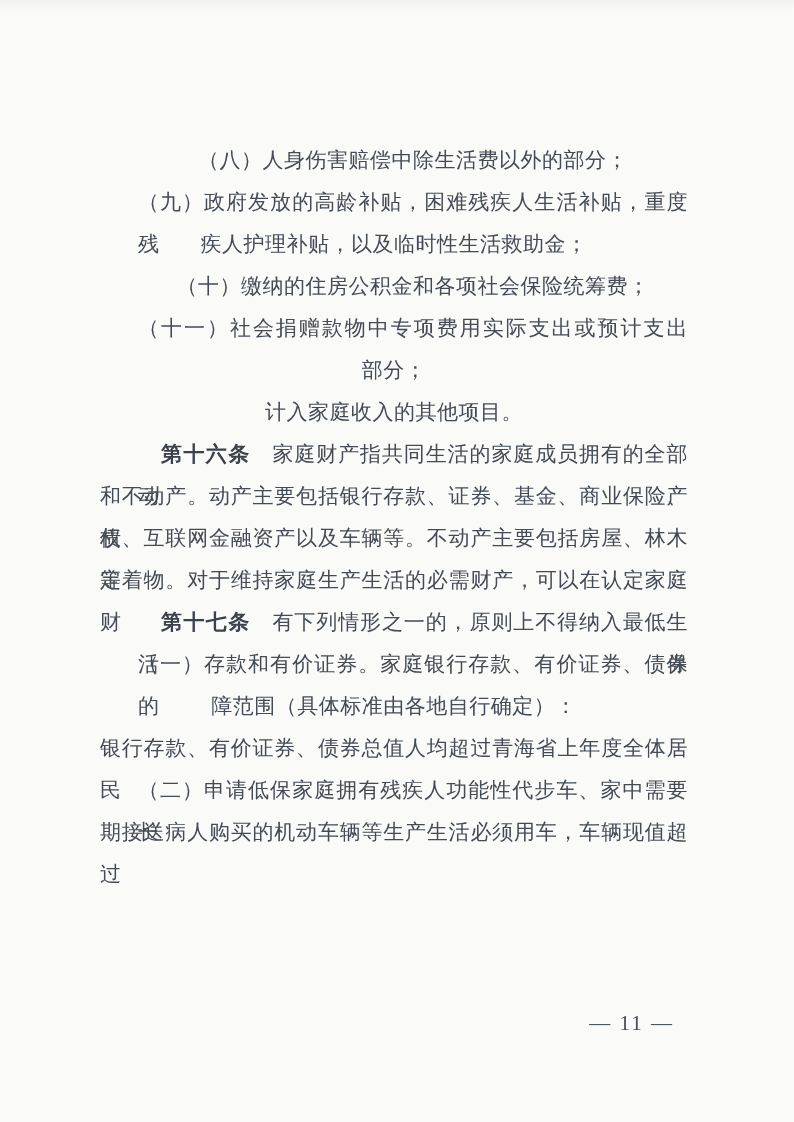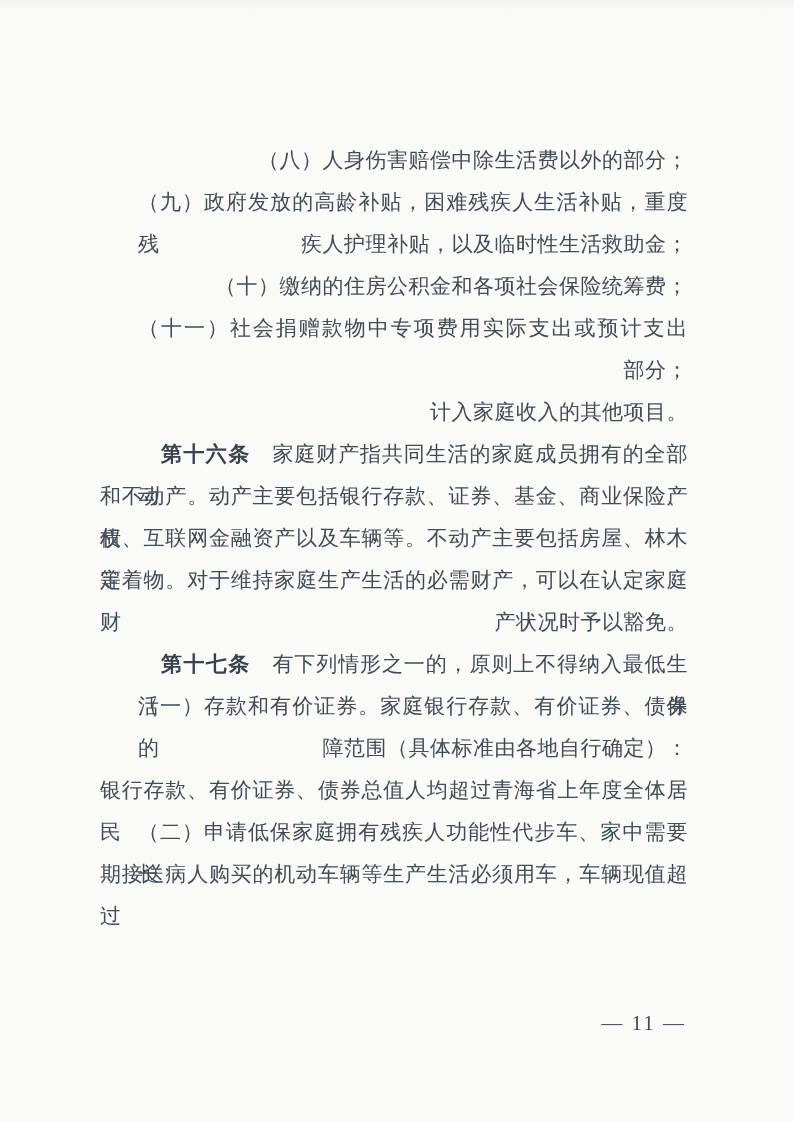--- a/index.html
+++ b/index.html
@@ -21,41 +21,41 @@
   .doc-body {
     position: absolute;
     left: 100px;
     top: 139px;
     width: 588px;
   }
   .line {
     font-size: 21px;
     line-height: 42px;
     height: 42px;
-    text-align: right;
+    text-align: center;
     letter-spacing: 0.5px;
   }
   .line.indent {
     padding-left: 38px;
   }
   .line.full {
     text-align: justify;
     text-align-last: justify;
   }
   .art {
     font-weight: bold;
     font-family: "Liberation Sans", "DejaVu Sans", sans-serif;
     color: #3c424b;
     letter-spacing: 1px;
     margin-left: 23px;
   }
   .page-number {
     position: absolute;
     top: 1002px;
-    right: 108px;
+    right: 120px;
     font-size: 21px;
     line-height: 42px;
     letter-spacing: 2px;
     color: #444b55;
   }
 </style>
 </head>
 <body>
 
 <div class="page">
@@ -64,21 +64,20 @@
       <div class="line indent full">（九）政府发放的高龄补贴，困难残疾人生活补贴，重度残</div>
       <div class="line">疾人护理补贴，以及临时性生活救助金；</div>
       <div class="line indent">（十）缴纳的住房公积金和各项社会保险统筹费；</div>
       <div class="line indent full">（十一）社会捐赠款物中专项费用实际支出或预计支出</div>
       <div class="line">部分；</div>
       <div class="line">计入家庭收入的其他项目。</div>
       <div class="line indent full"><span class="art">第十六条</span>　家庭财产指共同生活的家庭成员拥有的全部动产</div>
       <div class="line full">和不动产。动产主要包括银行存款、证券、基金、商业保险、债</div>
       <div class="line full">权、互联网金融资产以及车辆等。不动产主要包括房屋、林木等</div>
       <div class="line full">定着物。对于维持家庭生产生活的必需财产，可以在认定家庭财</div>
-      <div class="line">产状况时予以豁免。</div>
       <div class="line indent full"><span class="art">第十七条</span>　有下列情形之一的，原则上不得纳入最低生活保</div>
       <div class="line indent full">（一）存款和有价证券。家庭银行存款、有价证券、债券的</div>
       <div class="line">障范围（具体标准由各地自行确定）：</div>
       <div class="line full">银行存款、有价证券、债券总值人均超过青海省上年度全体居民</div>
       <div class="line indent full">（二）申请低保家庭拥有残疾人功能性代步车、家中需要长</div>
       <div class="line full">期接送病人购买的机动车辆等生产生活必须用车，车辆现值超过</div>
     </div>
   <div class="page-number">— 11 —</div>
 </div>
 

